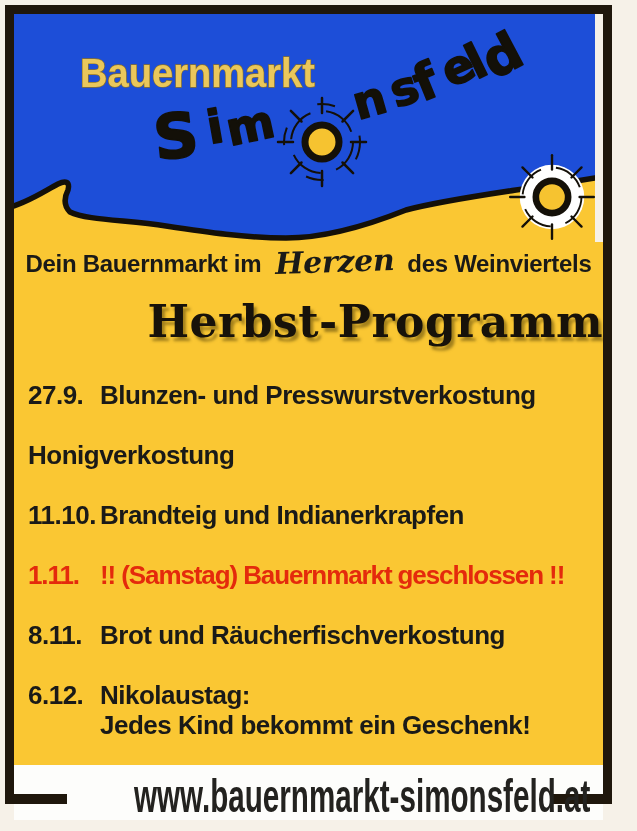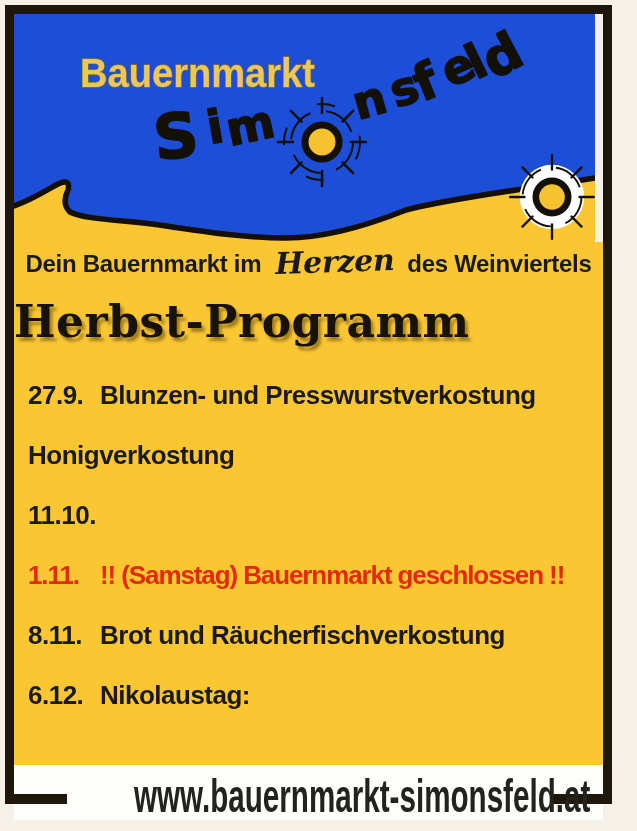--- a/index.html
+++ b/index.html
@@ -35,21 +35,21 @@
   .tagline{
     margin-top:4px; text-align:center; white-space:nowrap;
     font-size:24px; font-weight:bold; color:#1A1A18; letter-spacing:-0.3px;
     line-height:32px;
   }
   .tagline .script{
     font-family:"DejaVu Serif",serif; font-style:italic; font-weight:bold;
     font-size:30px; margin:0 7px; display:inline-block; transform:rotate(-2deg);
   }
   .heading{
-    margin-top:16px; text-align:left;
+    margin-top:16px; text-align:right;
     font-family:"DejaVu Serif",serif; font-weight:bold; font-size:44px;
     line-height:52px; color:#17120A; letter-spacing:0.5px;
     text-shadow:3px 4px 3px rgba(90,70,10,0.55);
   }
   .events{margin-top:32px;}
   .event-row{
     display:flex; padding-left:14px; margin-bottom:30px;
     font-size:26px; font-weight:bold; line-height:30px;
     color:#1A1A18; letter-spacing:-0.5px; white-space:nowrap;
   }
@@ -139,33 +139,35 @@
     <div class="events">
       <div class="event-row">
         <div class="event-date">27.9.</div>
         <div class="event-text">Blunzen- und Presswurstverkostung</div>
       </div>
       <div class="event-row">
         <div class="event-text">Honigverkostung</div>
       </div>
       <div class="event-row">
         <div class="event-date">11.10.</div>
+        <div class="event-text">Brandteig und Indianerkrapfen</div>
       </div>
       <div class="event-row red">
         <div class="event-date">1.11.</div>
         <div class="event-text">!! (Samstag) Bauernmarkt geschlossen !!</div>
       </div>
       <div class="event-row">
         <div class="event-date">8.11.</div>
         <div class="event-text">Brot und Räucherfischverkostung</div>
       </div>
       <div class="event-row">
         <div class="event-date">6.12.</div>
         <div class="event-text">
           <div>Nikolaustag:</div>
+          <div>Jedes Kind bekommt ein Geschenk!</div>
         </div>
       </div>
     </div>
   </div>
 
   <div class="area" id="white-area"></div>
 
   <div class="frame" id="frame-top"></div>
   <div class="frame" id="frame-left"></div>
   <div class="frame" id="frame-right"></div>

